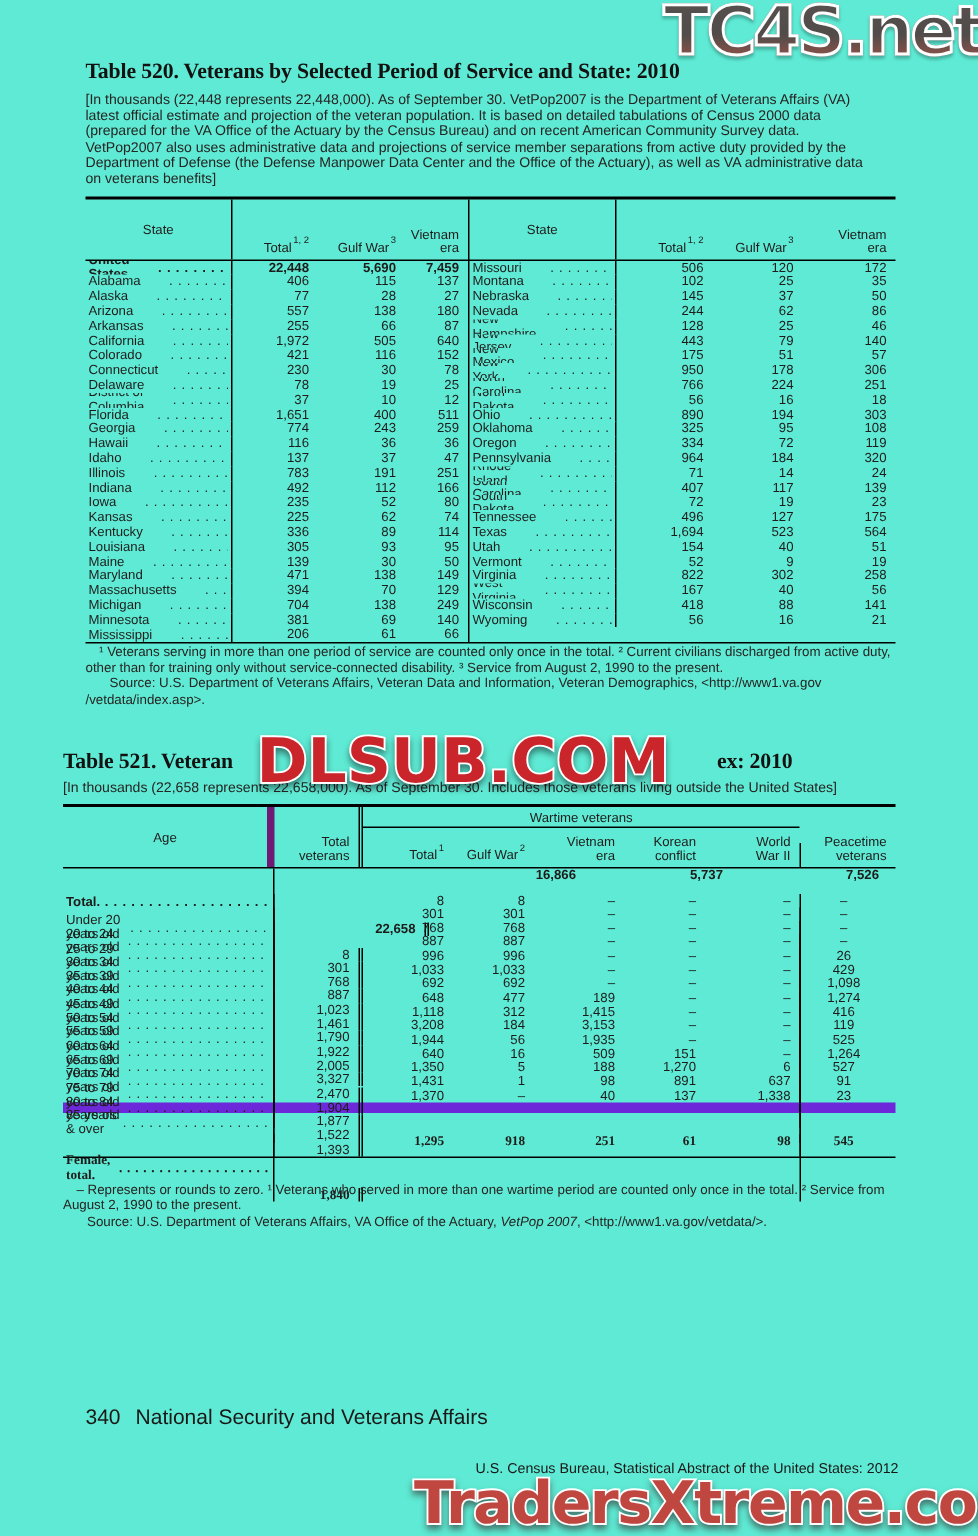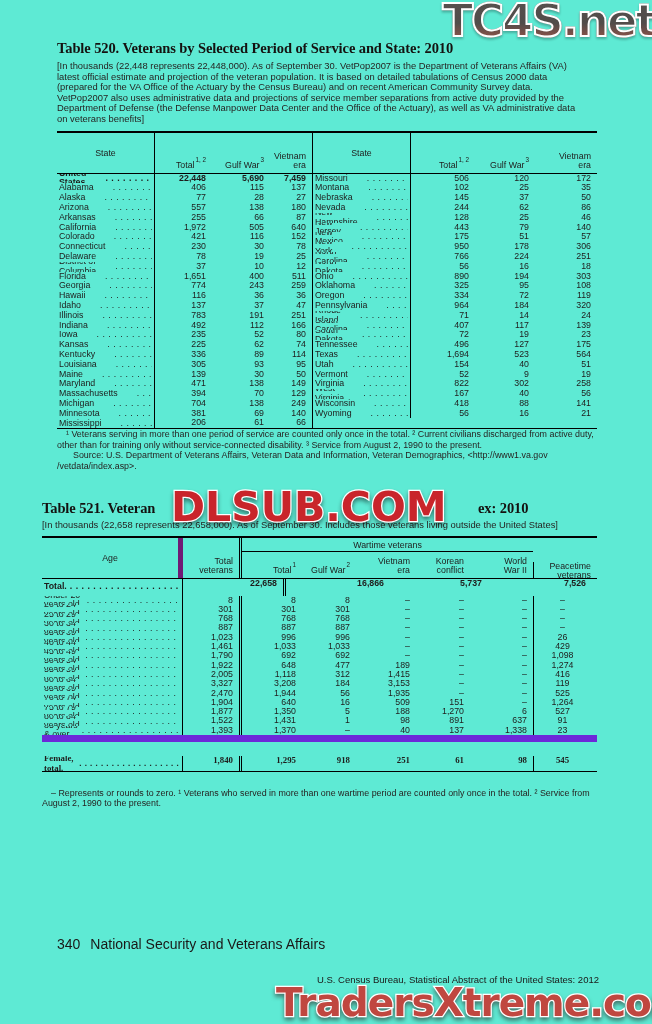--- a/index.html
+++ b/index.html
@@ -40,24 +40,24 @@
   #t521 .note{margin-top:3px;white-space:nowrap;}
   #t521-table{margin-top:5px;border-top:2px solid #000;border-bottom:1.5px solid #000;font-size:8.8px;}
   .t521-head{display:grid;grid-template-columns:141px 59px 60px 54px 60px 54px 63px 1fr;
              grid-template-rows:14px 26px;border-bottom:1.5px solid #000;}
   .hc-age{grid-column:1;grid-row:1/3;display:flex;align-items:center;justify-content:center;border-right:5px solid #701a75;}
   .hc-totalvets{grid-column:2;grid-row:1/3;border-right:3px double #000;display:flex;flex-direction:column;
                 justify-content:flex-end;text-align:right;padding:0 6px 2px 0;line-height:9.5px;}
   .hc-span{grid-column:3/8;grid-row:1;text-align:center;border-bottom:1px solid #000;padding-top:2px;}
   .hc2{grid-row:2;display:flex;flex-direction:column;justify-content:flex-end;text-align:right;padding:0 6px 2px 0;line-height:9.5px;}
   .hc-peace{grid-column:8;grid-row:1/3;border-left:1px solid #000;display:flex;flex-direction:column;
-            justify-content:flex-start;text-align:right;padding:0 6px 2px 0;line-height:9.5px;margin-top:24px;}
+            justify-content:flex-end;text-align:right;padding:0 6px 2px 0;line-height:9.5px;margin-top:24px;}
   .r521{display:grid;grid-template-columns:141px 59px 60px 54px 60px 54px 63px 1fr;height:9.3px;line-height:9.2px;}
   .r521 .label{border-right:1px solid #000;}
-  .r521 .n0{border-right:3px double #000;}
+  .r521 .n0{border-right:3px double #000;margin-top:36px;}
   .r521 .n6{border-left:1px solid #000;text-align:center;}
   .r521.total-row{height:17px;gap:44px;}
   .r521.female-row{height:15px;border-top:7px solid #6d28d9;padding-top:14px;font-family:Liberation Serif, serif;}
   #t521 .footnotes{margin-top:16px;}
   
   #footer-left{position:absolute;left:57px;top:936px;font-size:14px;color:#1a1817;}
   #footer-left .pgnum{margin-right:10px;}
   #footer-src{position:absolute;left:44px;top:974px;width:555px;text-align:right;font-size:9.5px;color:#1a1817;}
   
   .wm{position:absolute;font-family:"DejaVu Sans",sans-serif;font-weight:800;white-space:nowrap;z-index:50;}
@@ -836,20 +836,21 @@
             <div class="cell num n3">251</div>
             <div class="cell num n4">61</div>
             <div class="cell num n5">98</div>
             <div class="cell num n6">545</div>
           </div>
         </div>
     </div>
 
     <div class="footnotes">
       <p class="indent1">– Represents or rounds to zero. ¹ Veterans who served in more than one wartime period are counted only once in the total. ² Service from August 2, 1990 to the present.</p>
+      <p class="indent2"><span>Source: U.S. Department of Veterans Affairs, VA Office of the Actuary, </span><span class="it">VetPop 2007</span><span>, &lt;http://www1.va.gov/vetdata/&gt;.</span></p>
     </div>
   </div>
 
   <div id="footer-left">
     <span class="pgnum">340</span><span>National Security and Veterans Affairs</span>
   </div>
   <div id="footer-src">U.S. Census Bureau, Statistical Abstract of the United States: 2012</div>
 
   <div class="wm" id="wm-top">TC4S.net</div>
   <div class="wm" id="wm-mid">DLSUB.COM</div>

